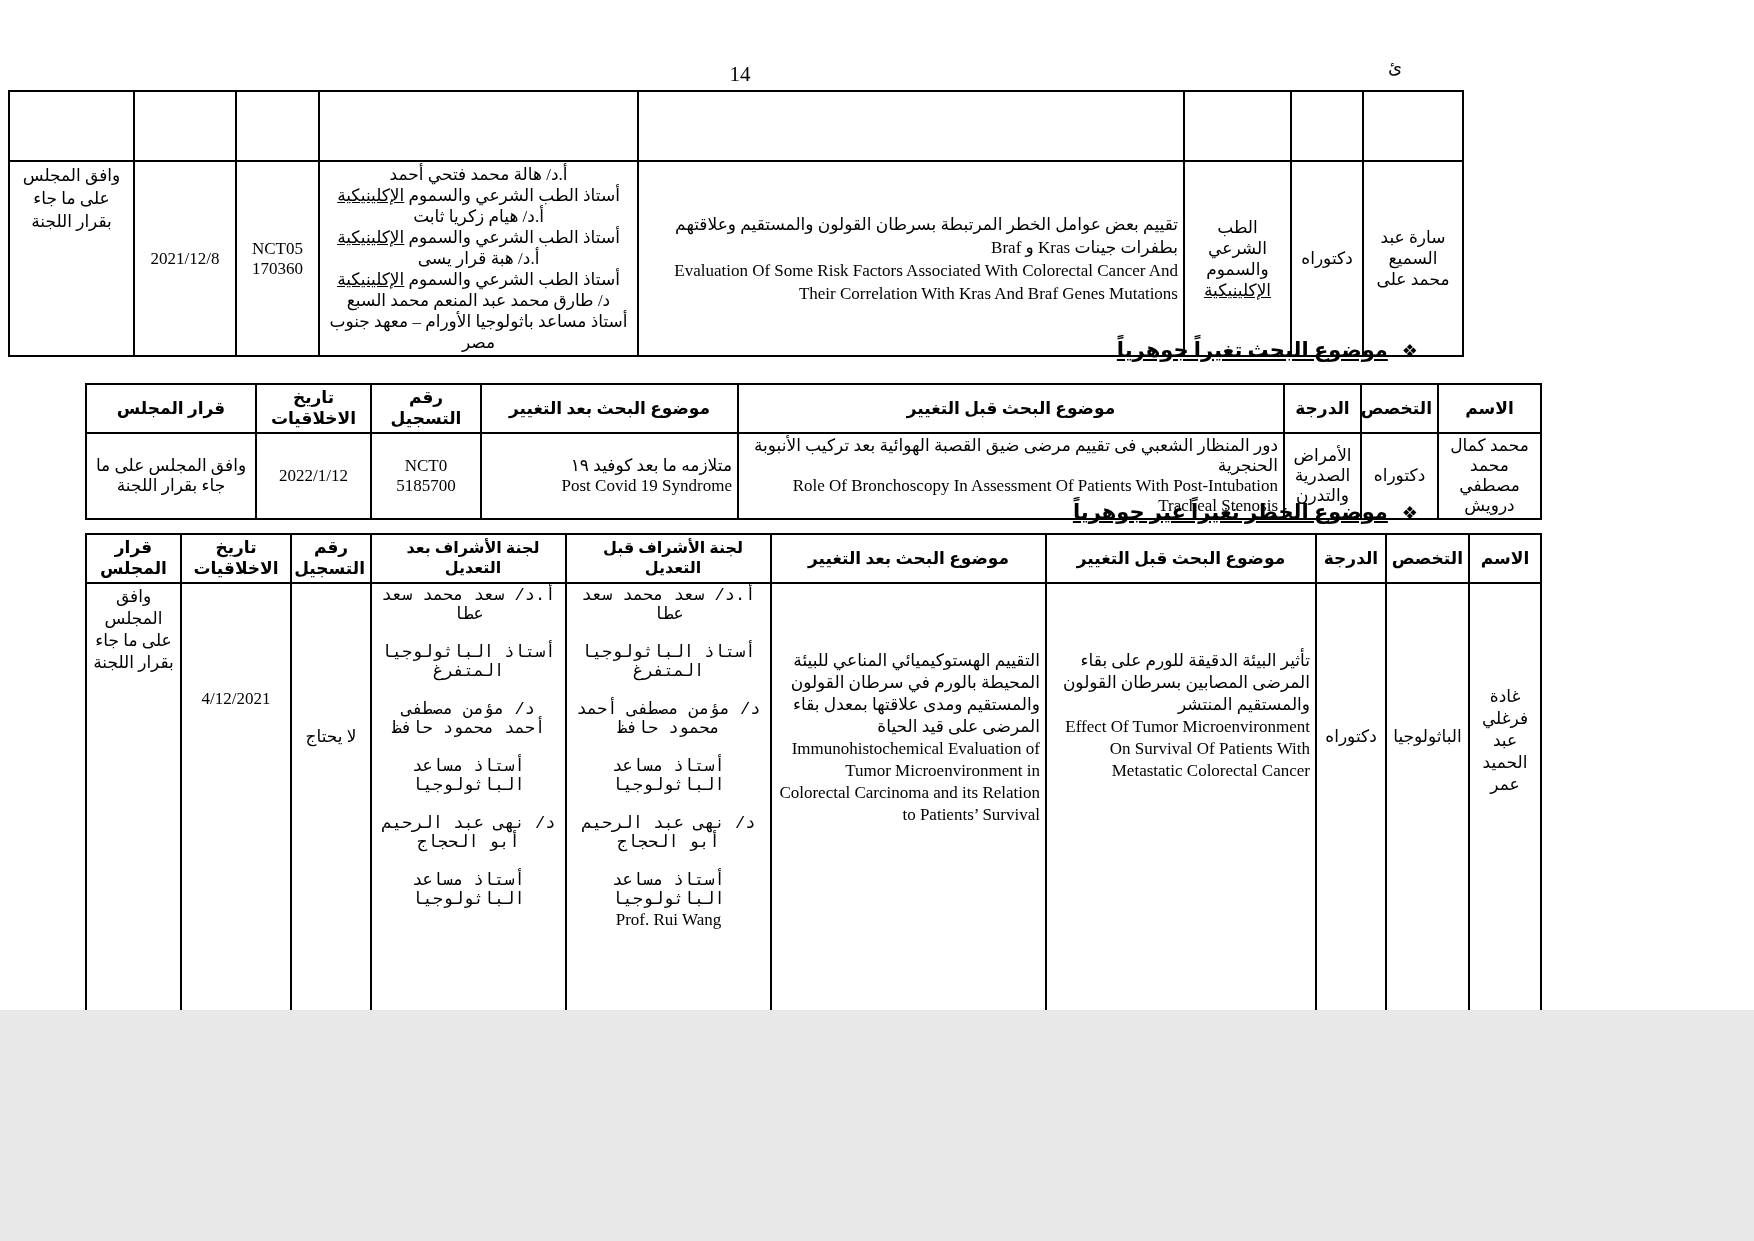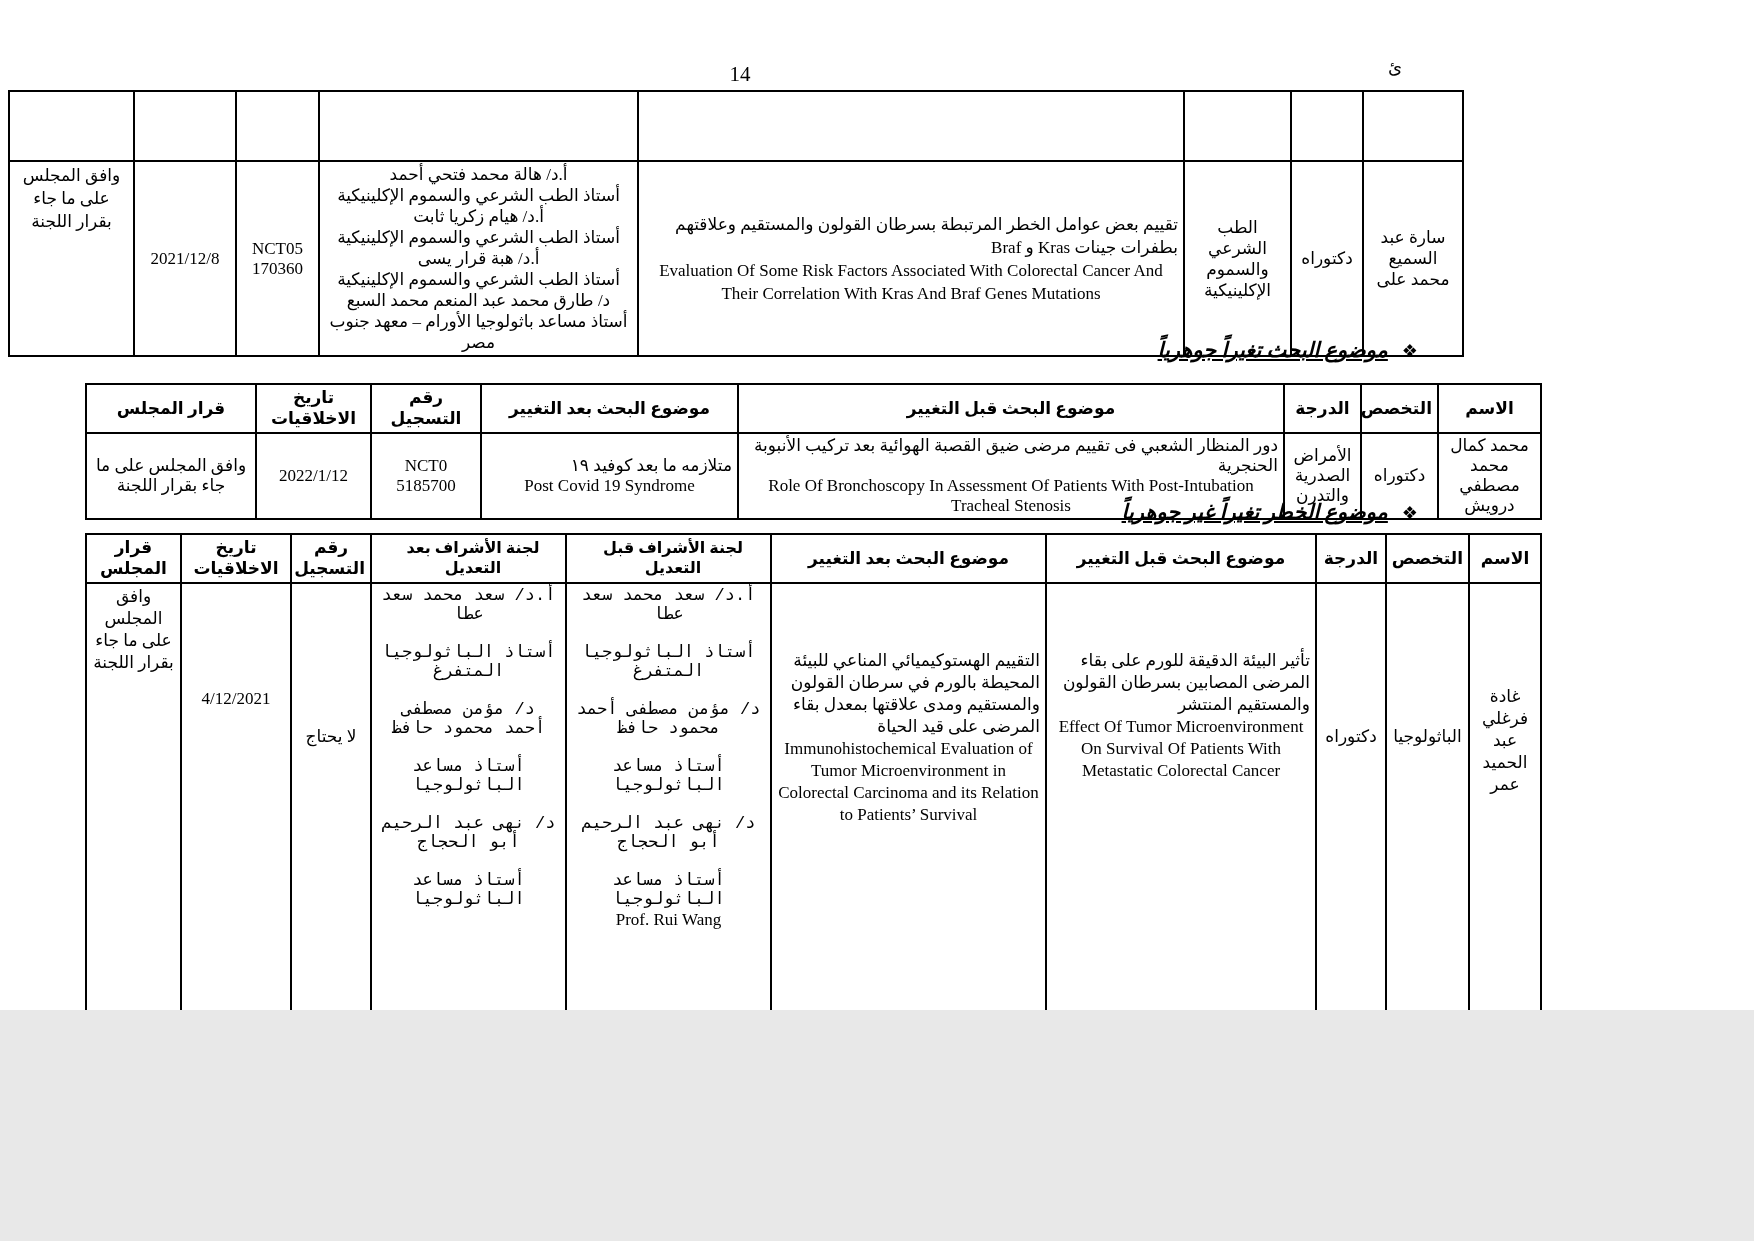--- a/index.html
+++ b/index.html
@@ -9,30 +9,30 @@
     background:#ffffff;
     color:#000;
     font-family:"Liberation Serif","DejaVu Sans",serif;
     overflow:hidden;
   }
   .page-number { position:absolute; top:62px; left:700px; width:80px; text-align:center; font-size:21px; }
   .corner-mark { position:absolute; top:56px; left:1388px; font-size:18px; }
 
   .heading { position:absolute; right:336px; direction:rtl; font-size:21px; font-weight:bold; white-space:nowrap; }
   .heading .bullet { margin-left:14px; font-size:18px; }
-  .heading .title { text-decoration:underline;font-style:italic; }
+  .heading .title { text-decoration:underline; }
   .h-major { top:338px; }
   .h-minor { top:500px; }
 
   table { border-collapse:collapse; table-layout:fixed; direction:rtl; }
   td, th { border:2px solid #000; padding:2px 5px; font-size:17px; vertical-align:middle; text-align:center; overflow:hidden; }
   th { font-weight:bold; line-height:1.25; }
   .prelines { white-space:pre-line; }
-  .u { }
-  .en { direction:ltr; text-align:center; }
+  .u { text-decoration:underline; }
+  .en { direction:ltr; text-align:right; }
   .ar-right { text-align:right; }
 
   .t1 { position:absolute; top:90px;  left:8px;  width:1454px; }
   .t2 { position:absolute; top:383px; left:85px; width:1455px; }
   .t3 { position:absolute; top:533px; left:85px; width:1455px; }
 
   .t1 .r-empty td { height:64px; }
   .t1 .r-data td { height:168px; }
   .t1 .c-decision { vertical-align:top; line-height:23px; }
   .t1 .c-sup div { line-height:21px; }

